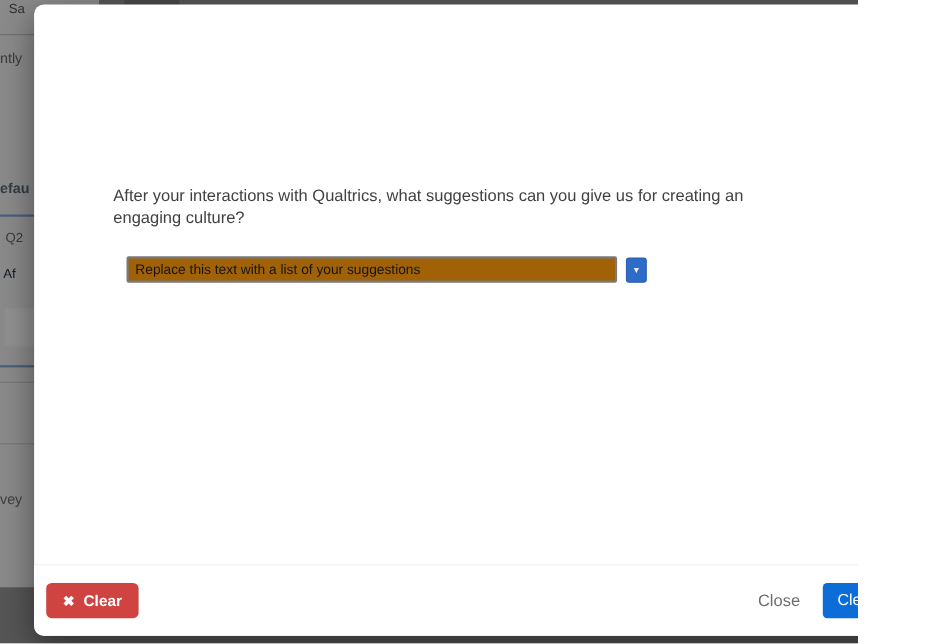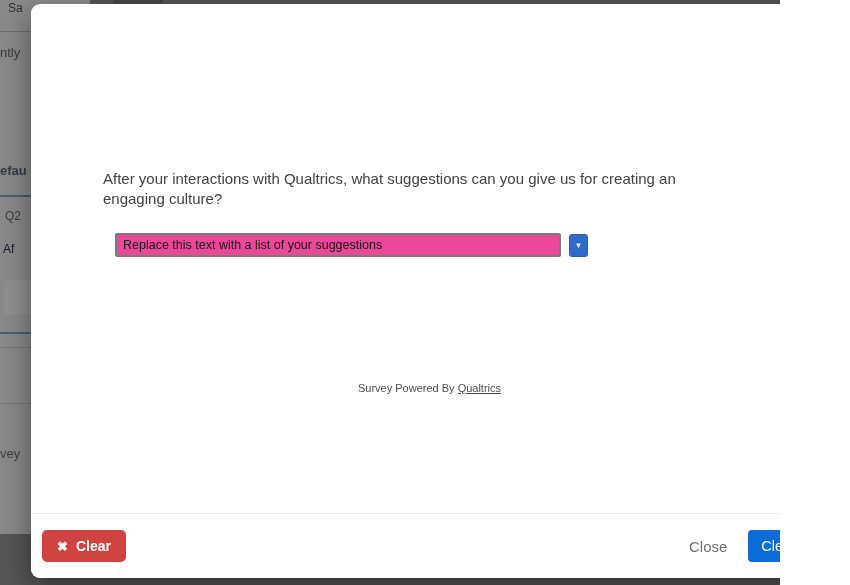--- a/index.html
+++ b/index.html
@@ -30,21 +30,21 @@
   
   .modal{position:absolute;left:31px;top:4px;width:797px;height:574px;background:#ffffff;
          border-radius:9px;box-shadow:0 10px 30px rgba(0,0,0,.45);z-index:10;}
   .modal-header{position:relative;height:64px;border-bottom:1px solid #ececec;}
   .modal-title{position:absolute;left:16px;top:24px;font-size:16px;font-weight:bold;color:#2c2c2c;}
   .modal-body{position:relative;height:444px;}
   .question-text{position:absolute;left:72px;top:165px;width:618px;font-size:15px;line-height:20px;color:#414141;}
   .answer-row{position:absolute;left:84px;top:225px;height:26px;}
   .answer-input{position:absolute;left:0;top:4px;width:446px;height:24px;box-sizing:border-box;
                 border:2px solid #7a7a7a;border-radius:2px;padding:0 6px;font-size:12.5px;
-                color:#161616;font-family:"Liberation Sans",sans-serif;background:#ec4899;}
+                color:#161616;font-family:"Liberation Sans",sans-serif;background:#a16207;}
   .dropdown-btn{position:absolute;left:454px;top:5px;width:19px;height:23px;box-sizing:border-box;
                 background:#2f6cc9;border:1px solid #2a5eae;border-radius:3px;cursor:pointer;
                 display:flex;align-items:center;justify-content:center;padding:0;}
   .dropdown-btn .caret{color:#e8eef8;font-size:8px;line-height:1;}
   .powered-by{position:absolute;left:0;right:0;top:378px;text-align:center;font-size:11px;color:#4c4c4c;}
   .powered-link{text-decoration:underline;cursor:pointer;color:#4c4c4c;}
   .modal-footer{position:absolute;left:0;right:0;bottom:0;height:65px;box-sizing:border-box;
                 border-top:1px solid #e9e9e9;display:flex;align-items:center;
                 justify-content:space-between;padding:0 19px 0 11px;background:#fff;
                 border-radius:0 0 9px 9px;}
@@ -97,23 +97,20 @@
     <div class="modal-body">
       <div class="question-text">After your interactions with Qualtrics, what suggestions can you give us for creating an engaging culture?</div>
 
       <div class="answer-row">
         <input class="answer-input" type="text" value="Replace this text with a list of your suggestions" style="">
         <button class="dropdown-btn">
           <span class="caret">▼</span>
         </button>
       </div>
 
-      <div class="powered-by">
-        <span>Survey Powered By </span><span class="powered-link">Qualtrics</span>
-      </div>
     </div>
 
     <div class="modal-footer">
       <button class="btn btn-clear">
         <span class="x-icon">✖</span>
         <span>Clear</span>
       </button>
       <div class="footer-right">
         <span class="close-link">Close</span>
         <button class="btn btn-save">Clear</button>

